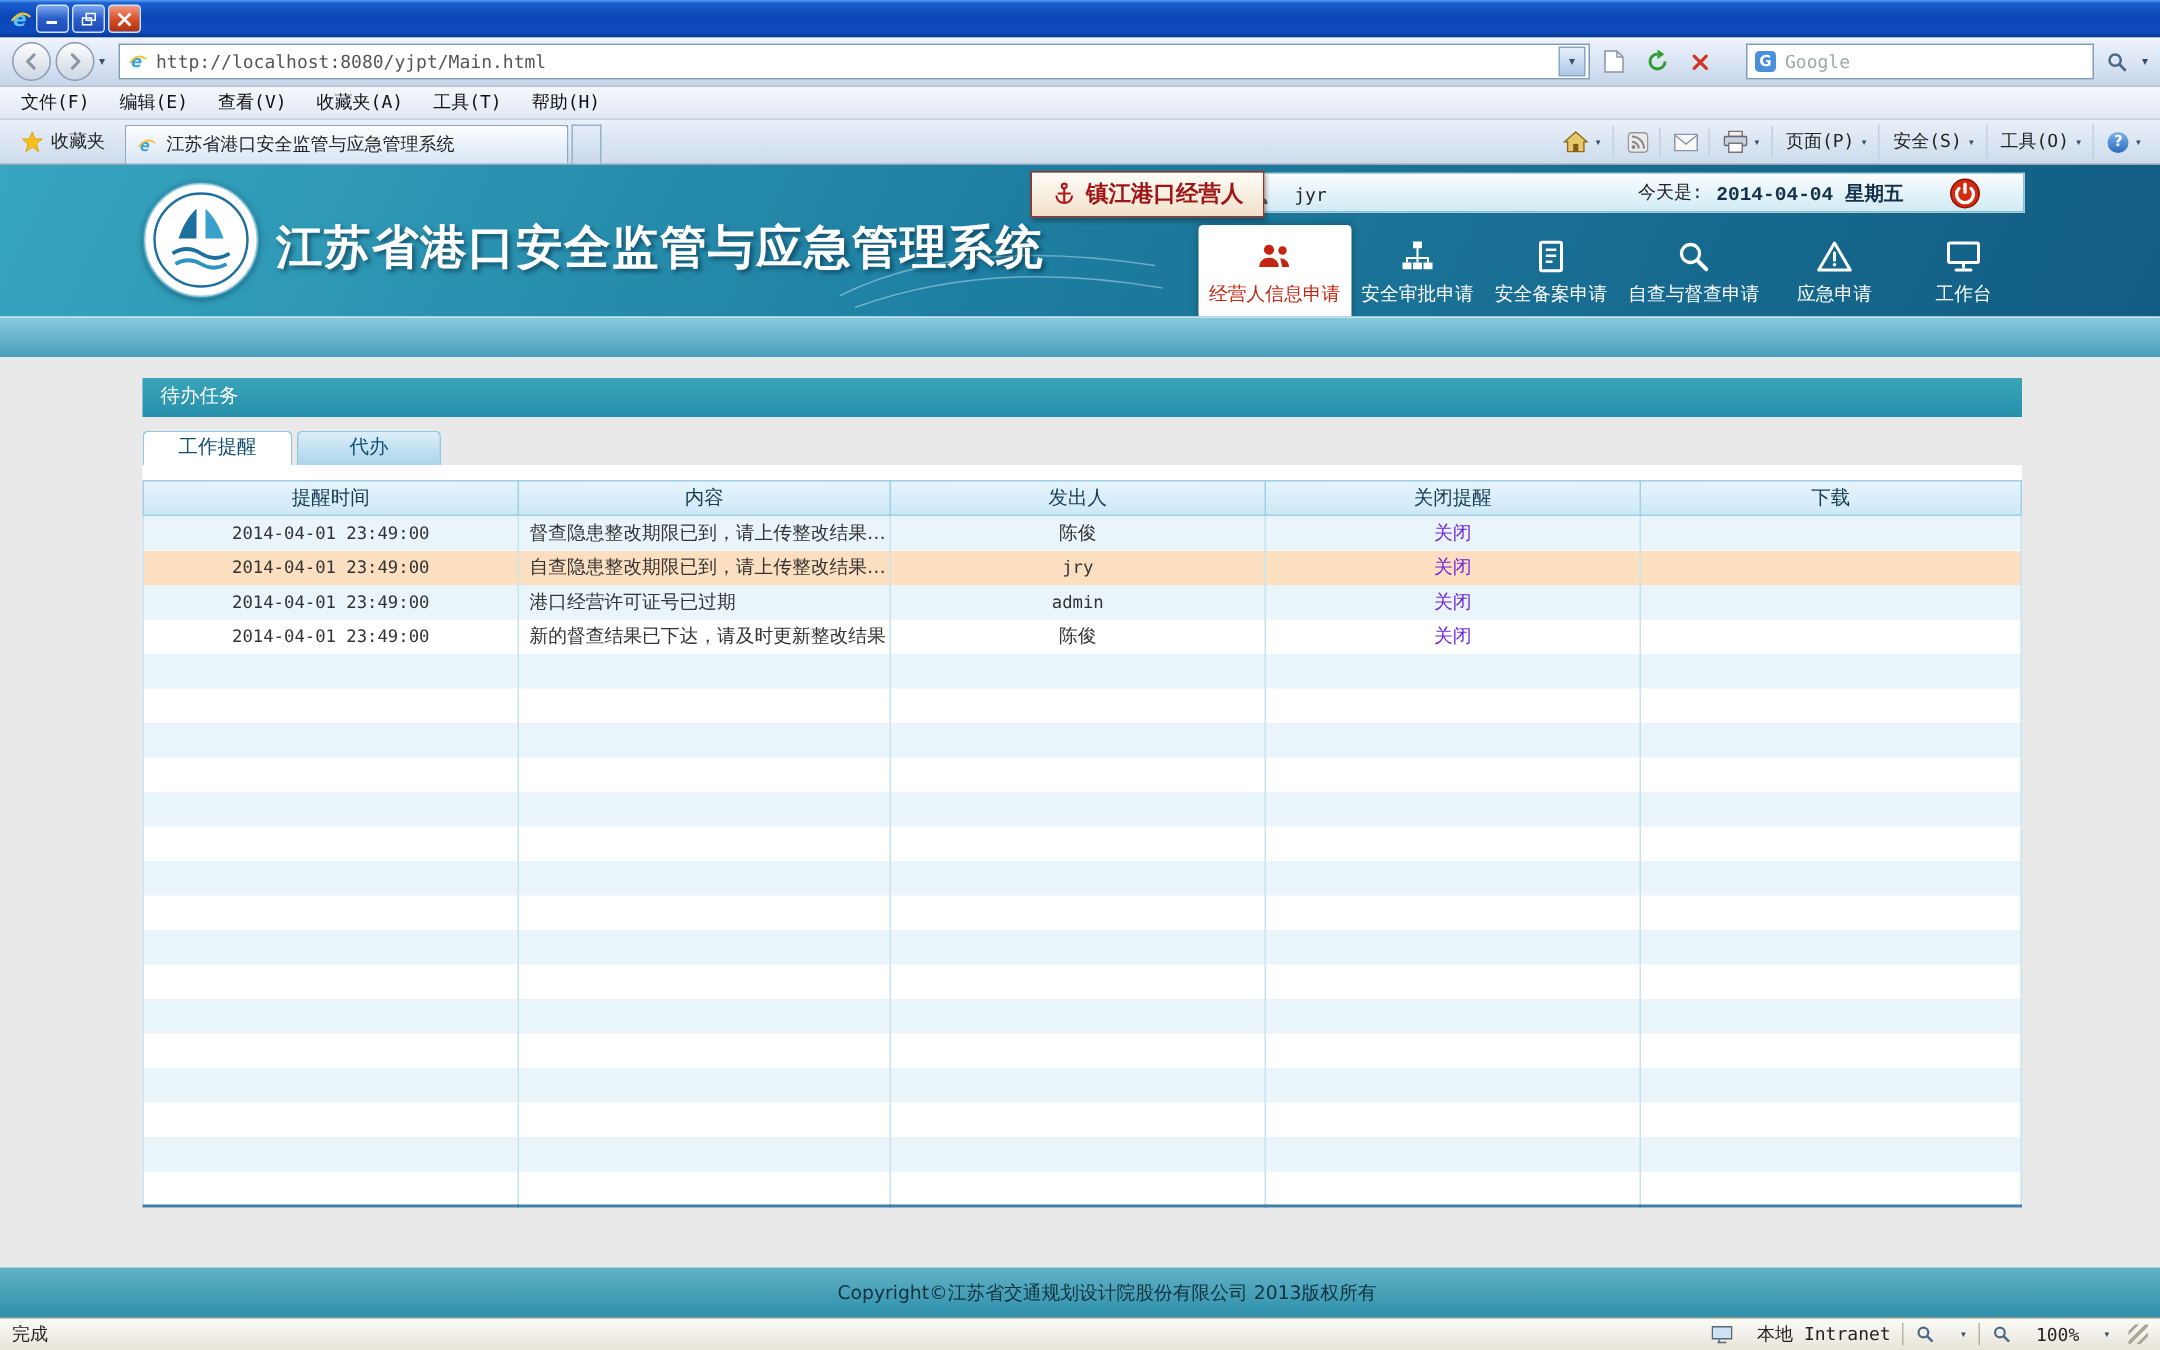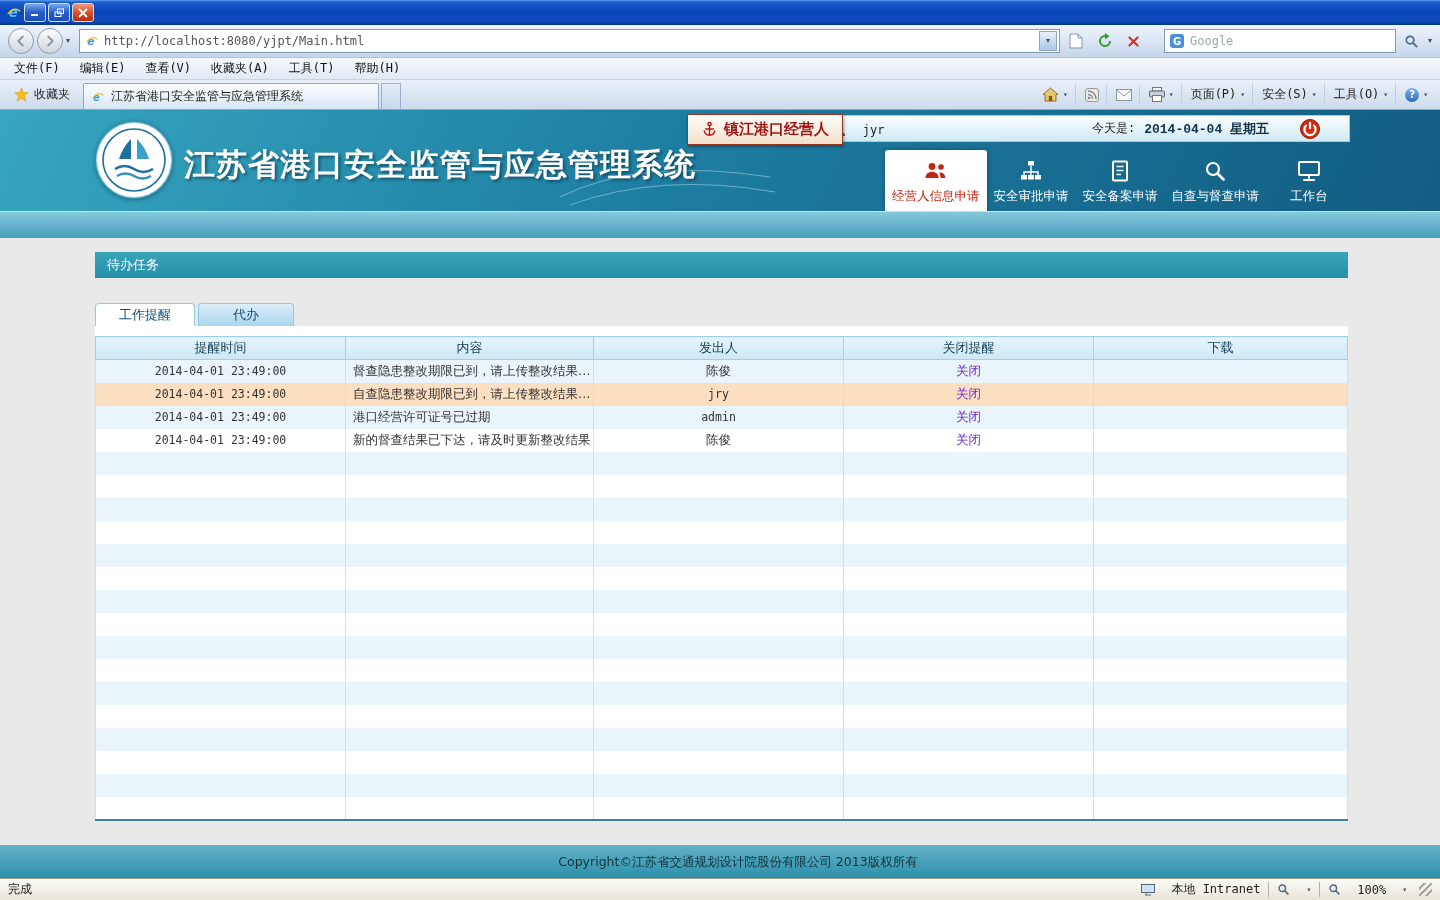--- a/index.html
+++ b/index.html
@@ -91,21 +91,21 @@
   .nav-item .nv-icon { height:26px; display:flex; align-items:flex-end; }
   .nav-item.active { background:#fff; color:#c42412; border-radius:3px 3px 0 0; 
     box-shadow:0 0 5px rgba(0,0,0,.3); }
 
   #subBand { position:absolute; top:101px; left:0; right:0; height:27px;
     background:linear-gradient(180deg,#85c9db,#4a9fbc); border-top:1px solid #bfe2ec; }
 
   .panel { position:absolute; left:95px; right:92px; top:142px; }
   .panel-title { height:26px; line-height:26px; padding-left:12px; color:#fff; font-size:13px;
     background:linear-gradient(180deg,#3aa4ba,#2690aa); }
-  .tabs { margin-top:25px; display:flex; gap:3px; height:23px; }
+  .tabs { margin-top:9px; display:flex; gap:3px; height:23px; }
   .tab { width:100px; text-align:center; line-height:22px; font-size:13px; color:#0f4f70;
     border:1px solid #95c8e0; border-bottom:none; border-radius:4px 4px 0 0; cursor:pointer; }
   .tab.active { background:#fff; }
   .tab.inactive { width:96px; background:linear-gradient(180deg,#dceef9,#abd5ec); }
   .table-wrap { background:#fff; padding-top:10px; }
   table { width:100%; border-collapse:collapse; table-layout:fixed;
     border:1px solid #96c8de; border-bottom:2px solid #3d7fa5; }
   th { height:23px; background:linear-gradient(180deg,#e6f4fc,#cde8f6); border:1px solid #a0cfe6;
     font-weight:normal; font-size:13px; color:#123c55; }
   td { height:23px; border-left:1px solid #c9e2f0; border-right:1px solid #c9e2f0;
@@ -384,20 +384,30 @@
         <span>安全备案申请</span>
       </div>
       <div class="nav-item">
         <span class="nv-icon">
           <svg width="26" height="24" viewBox="0 0 26 24">
               <circle cx="11" cy="10" r="6" fill="none" stroke="currentColor" stroke-width="2.2"></circle>
               <path d="M15.5 14.5l6 6" stroke="currentColor" stroke-width="2.6" stroke-linecap="round"></path>
             </svg>
         </span>
         <span>自查与督查申请</span>
+      </div>
+      <div class="nav-item">
+        <span class="nv-icon">
+          <svg width="26" height="24" viewBox="0 0 26 24">
+              <path d="M13 3L23.5 21H2.5z" fill="none" stroke="currentColor" stroke-width="2" stroke-linejoin="round"></path>
+              <path d="M13 9.5v5" stroke="currentColor" stroke-width="2" stroke-linecap="round"></path>
+              <circle cx="13" cy="17.5" r="1.2" fill="currentColor"></circle>
+            </svg>
+        </span>
+        <span>应急申请</span>
       </div>
       <div class="nav-item">
         <span class="nv-icon">
           <svg width="26" height="24" viewBox="0 0 26 24">
               <rect x="3" y="3" width="20" height="13" rx="1" fill="none" stroke="currentColor" stroke-width="2"></rect>
               <path d="M13 16v3M8 21h10" stroke="currentColor" stroke-width="2" stroke-linecap="round"></path>
             </svg>
         </span>
         <span>工作台</span>
       </div>

